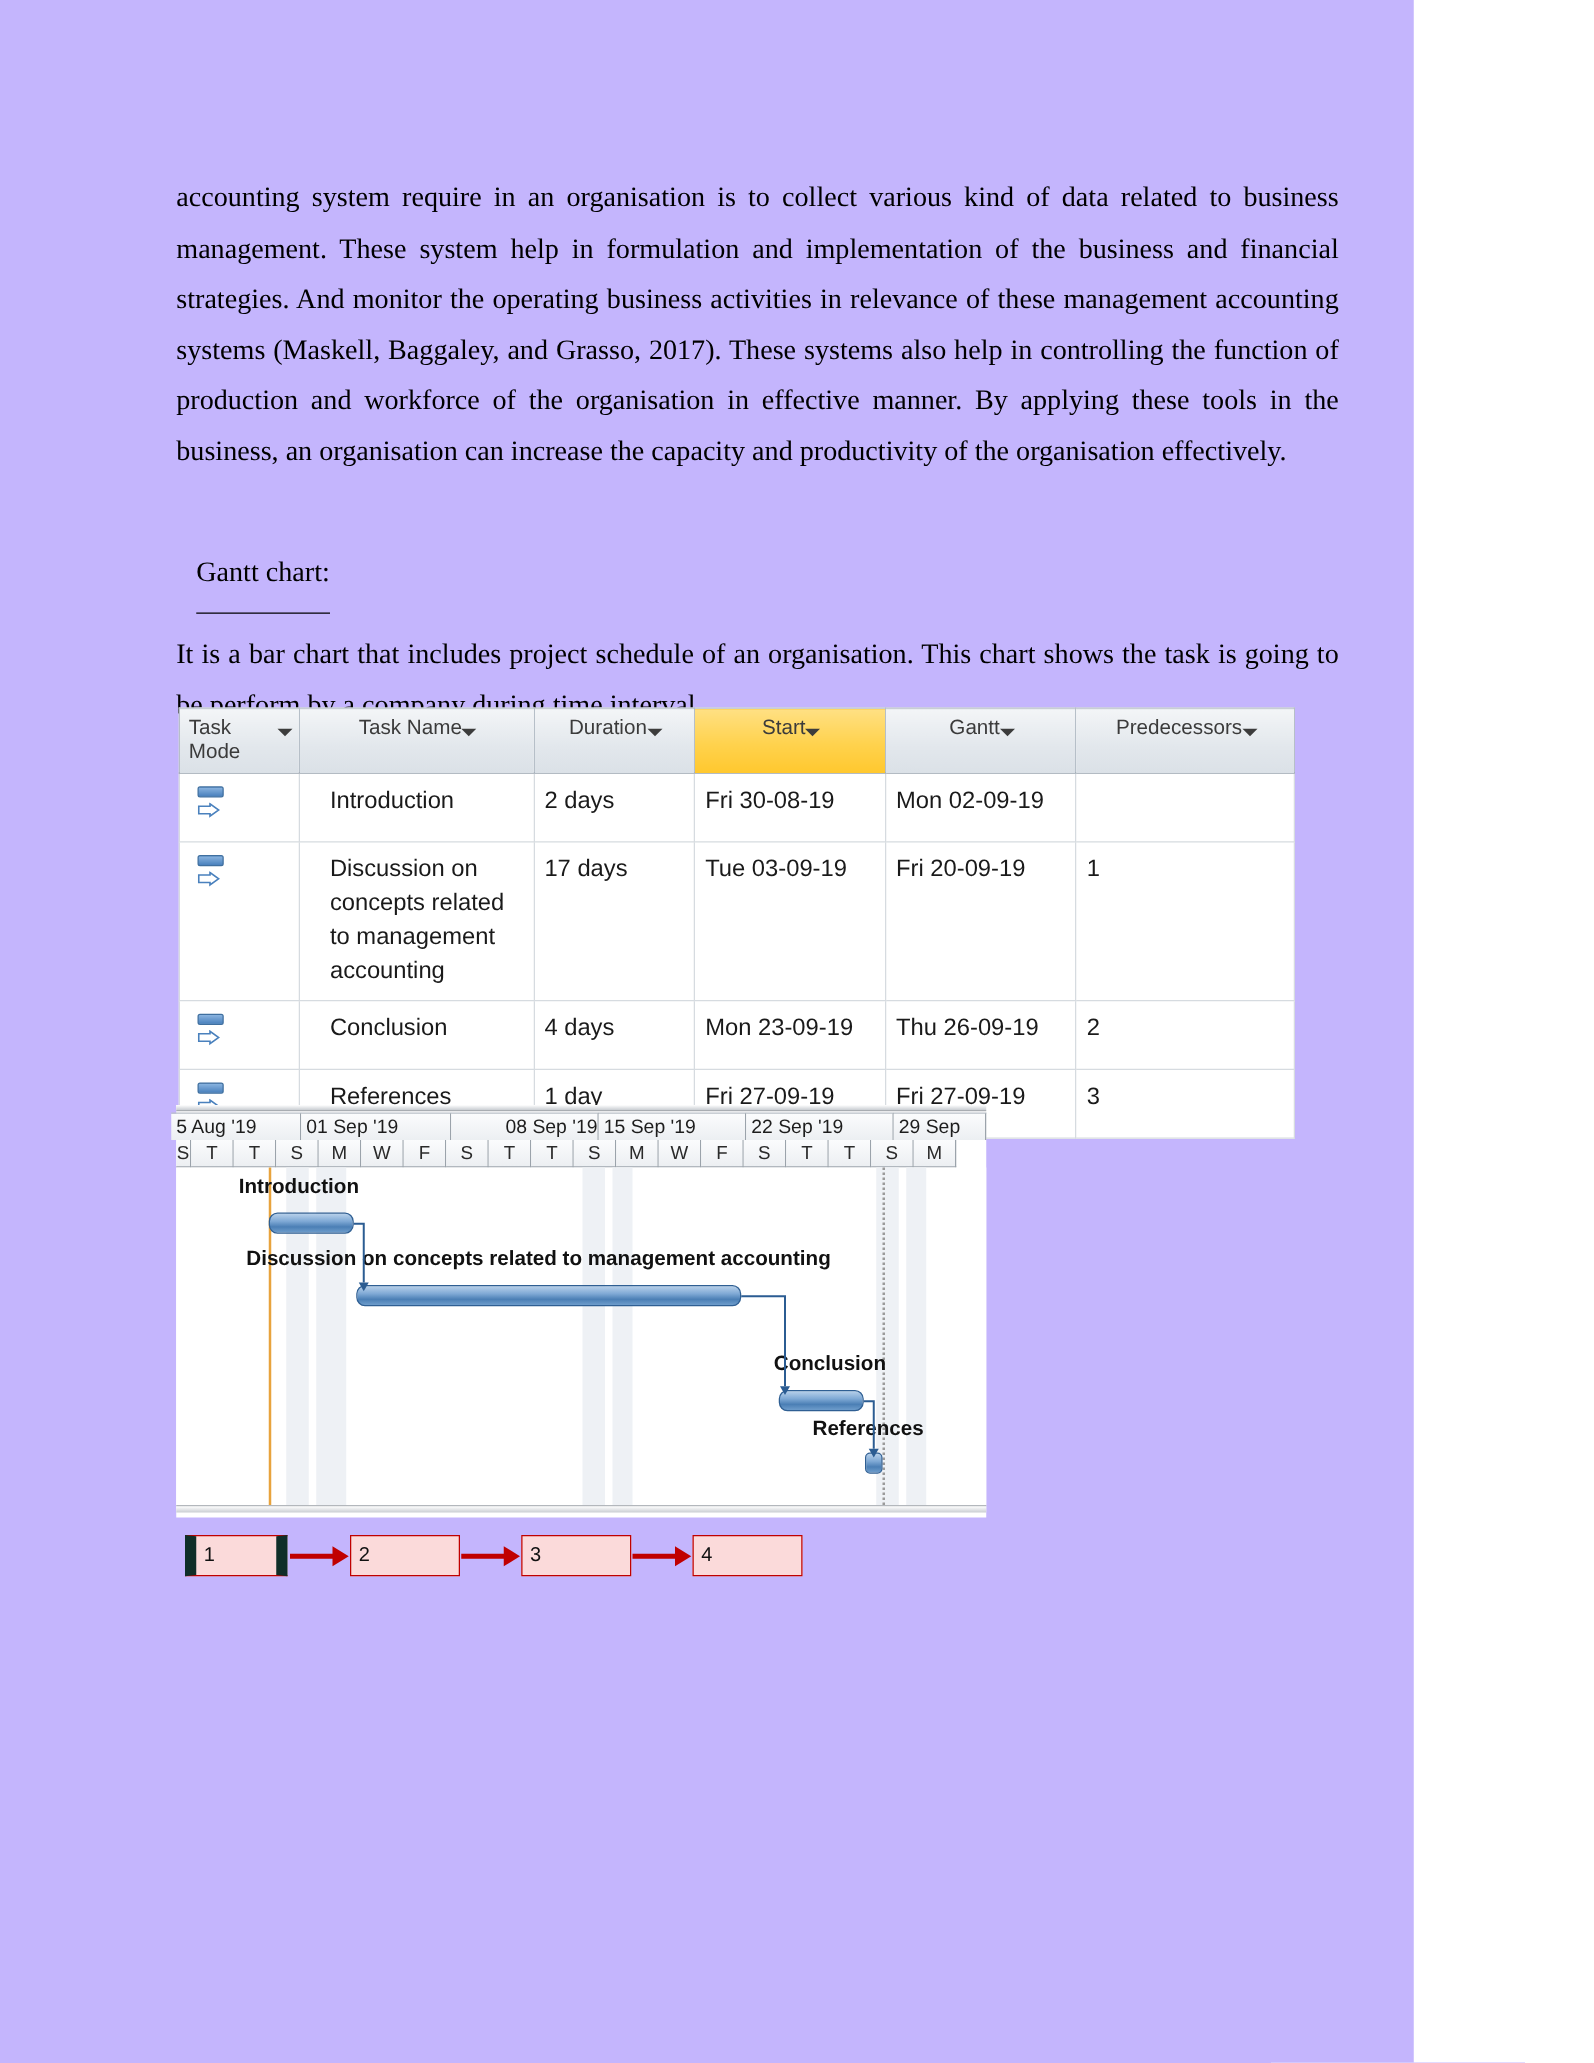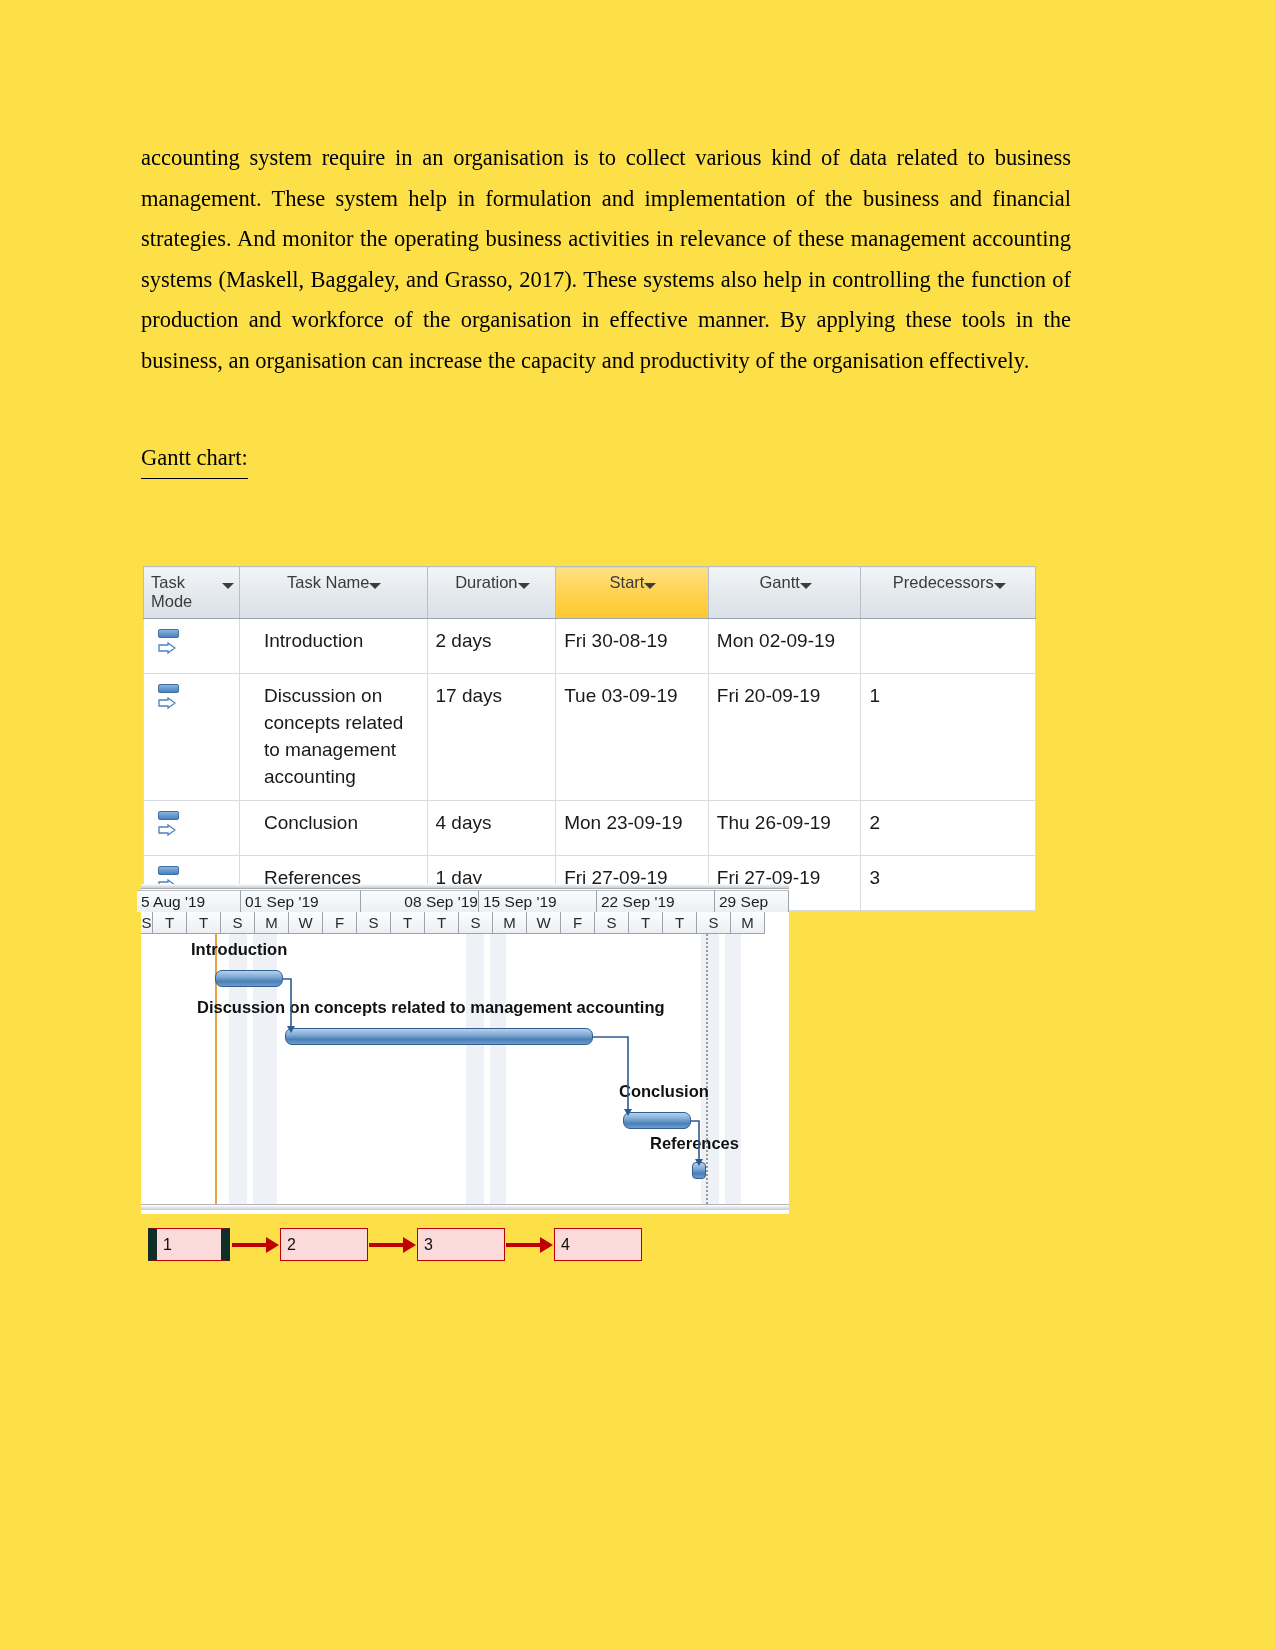--- a/index.html
+++ b/index.html
@@ -5,41 +5,41 @@
   * { box-sizing: border-box; }
   html, body { margin:0; padding:0; }
   body {
     width: 1275px; height: 1650px;
     background:#ffffff;
     font-family: "Liberation Serif", serif;
     position: relative;
     overflow: hidden;
   }
   .page {
-    position:absolute; left:0; top:0; width:1275px; height:1650px;
-    background:#fde047;
+    position:absolute; left:0; top:0; width:1131px; height:1650px;
+    background:#c4b5fd;
   }
   .content { position:absolute; left:141px; top:138px; width:930px; }
 
   p.body-para {
     margin:0 0 0 0;
     font-size:22.5px;
     line-height:40.6px;
     text-align:justify;
     color:#000;
     font-family:"Liberation Serif", serif;
   }
   .heading-gantt {
-    margin:28px 0 6px 0;
+    margin:28px 0 6px 16px;
     font-size:22.5px;
     line-height:40.6px;
     color:#000;
     display:inline-block;
     border-bottom:1.4px solid #000;
-    padding-bottom:0px;
+    padding-bottom:12px;
   }
   .heading-wrap { margin-top:28px; }
   p.intro-para {
     margin:6px 0 0 0;
     font-size:22.5px;
     line-height:40.6px;
     text-align:justify;
     color:#000;
   }
 
@@ -151,20 +151,21 @@
 </head>
 <body>
 
 <div class="page">
 
   <div class="content">
     <p class="body-para">accounting system require in an organisation is to collect various kind of data related to business management. These system help in formulation and implementation of the business and financial strategies. And monitor the operating business activities in relevance of these management accounting systems (Maskell,  Baggaley, and Grasso, 2017). These systems also help  in controlling the function of production and  workforce of the organisation in effective manner. By applying these tools in the business,  an organisation can increase the capacity and productivity of the organisation effectively.</p>
     <div class="heading-wrap">
       <span class="heading-gantt">Gantt chart:</span>
     </div>
+    <p class="intro-para">It is a bar chart that includes project schedule of an organisation. This chart shows the task is going to be perform by a company during time interval.</p>
   </div>
 
   <table class="proj-table">
     <tbody>
         <tr class="hdr-row">
       <td class="c-mode">
         <div class="hdr-inner">
           <span class="hdr-label">Task Mode</span>
           <span class="caret"></span>
         </div>

